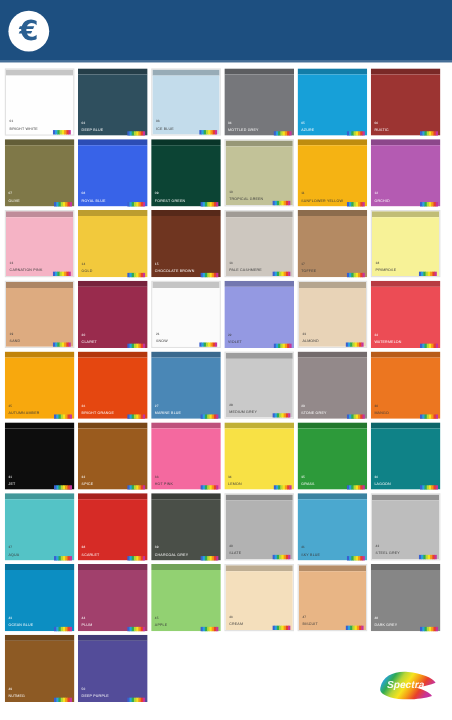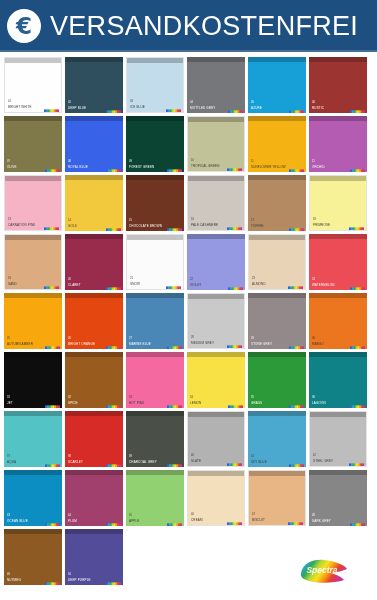--- a/index.html
+++ b/index.html
@@ -109,32 +109,31 @@
     position: absolute;
     right: 2px;
     bottom: 2px;
     width: 15px;
     height: 8px;
   }
 
   
   #footer-logo {
     position: absolute;
-    right: 28px;
+    right: 12px;
     bottom: 14px;
     width: 52px;
     height: 30px;
   }
 </style>
 </head>
 <body>
 
 <div id="banner">
   <div id="euro-badge">€</div>
-  <div id="banner-title">VERSANDKOSTENFREI</div>
 </div>
 
 <div id="grid">
     <div class="swatch light-card">
       <div class="lip" style="background: rgb(254, 254, 254); filter: brightness(0.78);"></div>
       <div class="face" style="background: rgb(254, 254, 254);"></div>
       <div class="code" style="color: rgb(58, 58, 58);">01</div>
       <div class="cname" style="color: rgb(58, 58, 58);">BRIGHT WHITE</div>
       <div class="minilogo"><svg viewBox="0 0 15 8" width="15" height="8">
           <rect x="0.00" y="1.4" width="2.23" height="5.4" fill="#3a5fd0"></rect>

